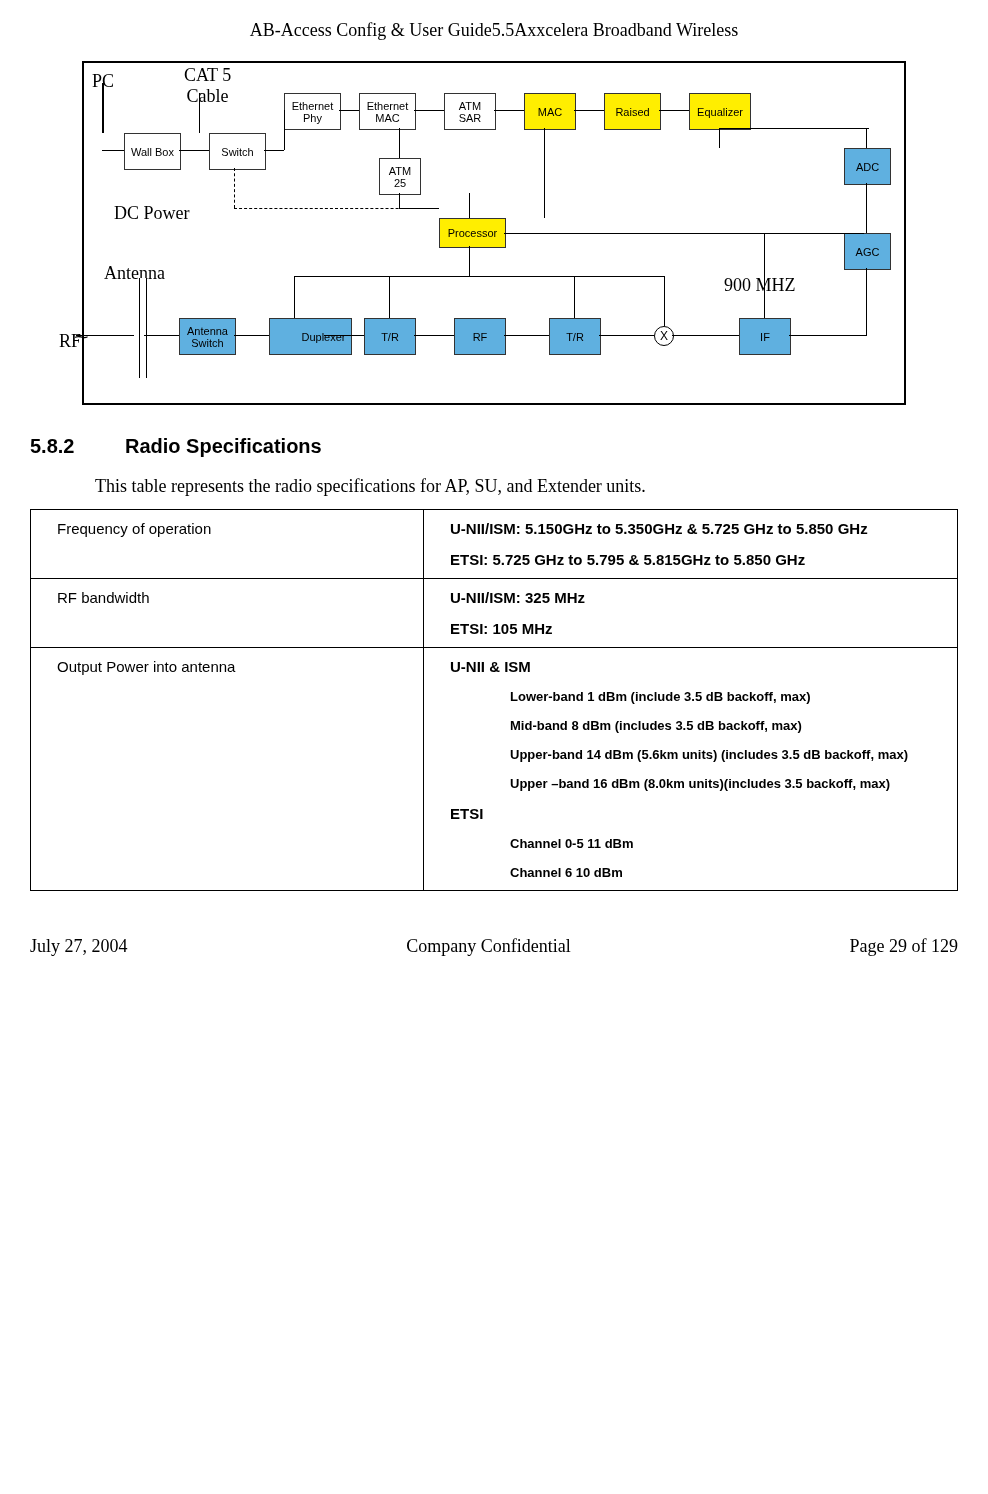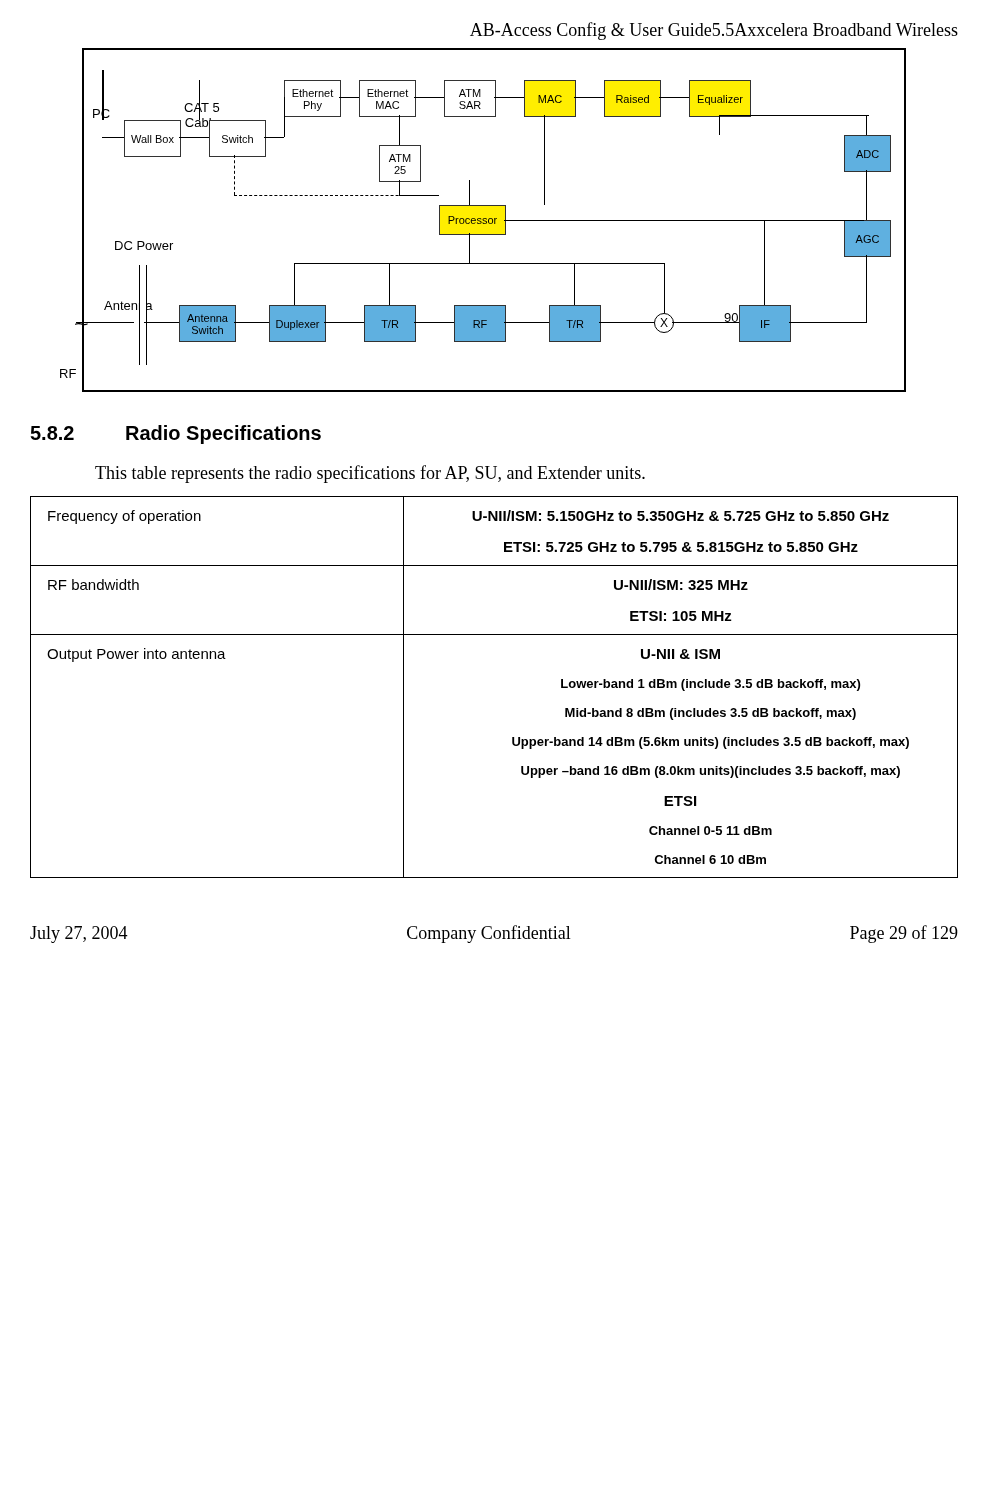--- a/index.html
+++ b/index.html
@@ -5,23 +5,23 @@
     body {
       font-family: 'Times New Roman', Times, serif;
       margin: 0;
       padding: 20px 30px;
       background: white;
       color: black;
       width: 928px;
     }
     .header-row {
       display: flex;
-      justify-content: flex-end;
-      font-size: 18px;
-      margin-bottom: 7px;
+      justify-content: center;
+      font-size: 18px;
+      margin-bottom: 20px;
     }
     .diagram-container {
       border: 2px solid black;
       margin: 0 auto 30px auto;
       width: 820px;
       height: 340px;
       position: relative;
       background: white;
     }
     .box {
@@ -32,23 +32,22 @@
       justify-content: center;
       font-family: Arial, sans-serif;
       font-size: 11px;
       text-align: center;
       background: white;
     }
     .box.yellow { background: #ffee00; }
     .box.blue { background: #5fb0e0; }
     .label {
       position: absolute;
-      font-family: Liberation Sans, sans-serif;
-      font-size: 13px;
-      margin-top: 48px;
+      font-family: Liberation Serif, serif;
+      font-size: 18px;
     }
     .line { position: absolute; background: black; }
     .line-h { height: 1px; }
     .line-v { width: 1px; }
     .section-heading {
       font-family: Arial, sans-serif;
       font-weight: bold;
       font-size: 20px;
       margin: 20px 0 18px 0;
     }
@@ -61,31 +60,30 @@
       margin-left: 65px;
       margin-bottom: 12px;
     }
     table.spec-table {
       border-collapse: collapse;
       width: 100%;
       font-family: Arial, sans-serif;
     }
     table.spec-table td {
       border: 1px solid black;
-      padding: 10px 16px;
+      padding: 10px 26px;
       vertical-align: top;
       font-size: 15px;
     }
     table.spec-table td.col-left {
       width: 340px;
       font-weight: normal;
     }
     table.spec-table td.col-right {
       font-weight: bold;
-      text-align: center;
     }
     .sub-indent {
       margin-left: 60px;
       font-size: 13px;
       font-weight: bold;
       margin-top: 14px;
     }
     .spacer { height: 14px; }
     .justify { text-align: justify; }
     .footer-row {
@@ -140,21 +138,21 @@
 
   <div class="box" style="left:295px; top:95px; width:40px; height:35px; white-space:pre;">ATM
 25</div>
   <div class="box yellow" style="left:355px; top:155px; width:65px; height:28px;">Processor</div>
 
   <div class="box blue" style="left:760px; top:85px; width:45px; height:35px;">ADC</div>
   <div class="box blue" style="left:760px; top:170px; width:45px; height:35px;text-align:center;">AGC</div>
 
   <div class="box blue" style="left:95px; top:255px; width:55px; height:35px; white-space:pre;">Antenna
 Switch</div>
-  <div class="box blue" style="left:185px; top:255px; width:55px; height:35px;">Duplexer</div>
+  <div class="box blue" style="left:185px; top:255px; width:55px; height:35px;padding-left:26px;">Duplexer</div>
   <div class="box blue" style="left:280px; top:255px; width:50px; height:35px;">T/R</div>
   <div class="box blue" style="left:370px; top:255px; width:50px; height:35px;">RF</div>
   <div class="box blue" style="left:465px; top:255px; width:50px; height:35px;">T/R</div>
   <div class="circle-x" style="left:570px; top:263px;">X</div>
   <div class="box blue" style="left:655px; top:255px; width:50px; height:35px;">IF</div>
 
   <div class="antenna-v" style="left:55px; top:215px; height:100px;"></div>
 
   <div class="line line-h" style="left:18px; top:20px; width:2px; height:50px; background:black;"></div>
   <div class="line line-h" style="left:18px; top:87px; width:22px;"></div>

